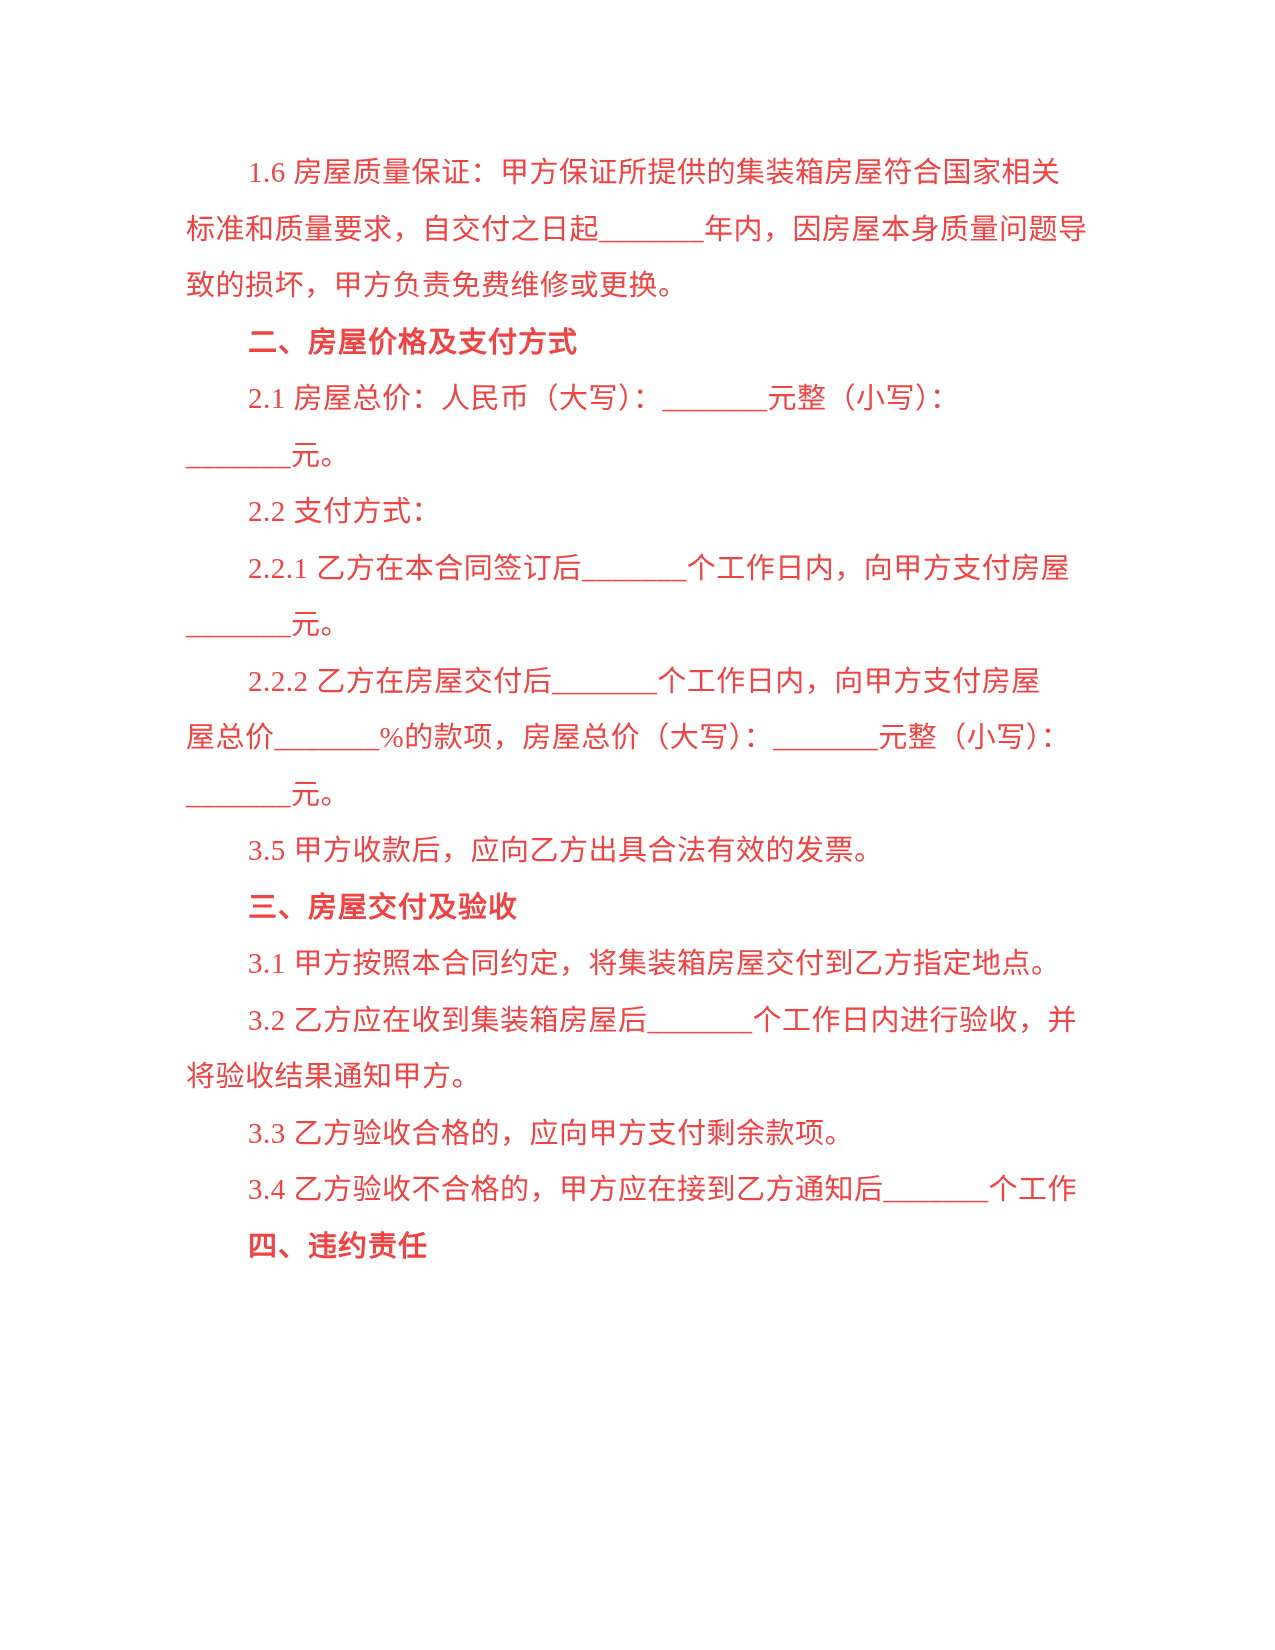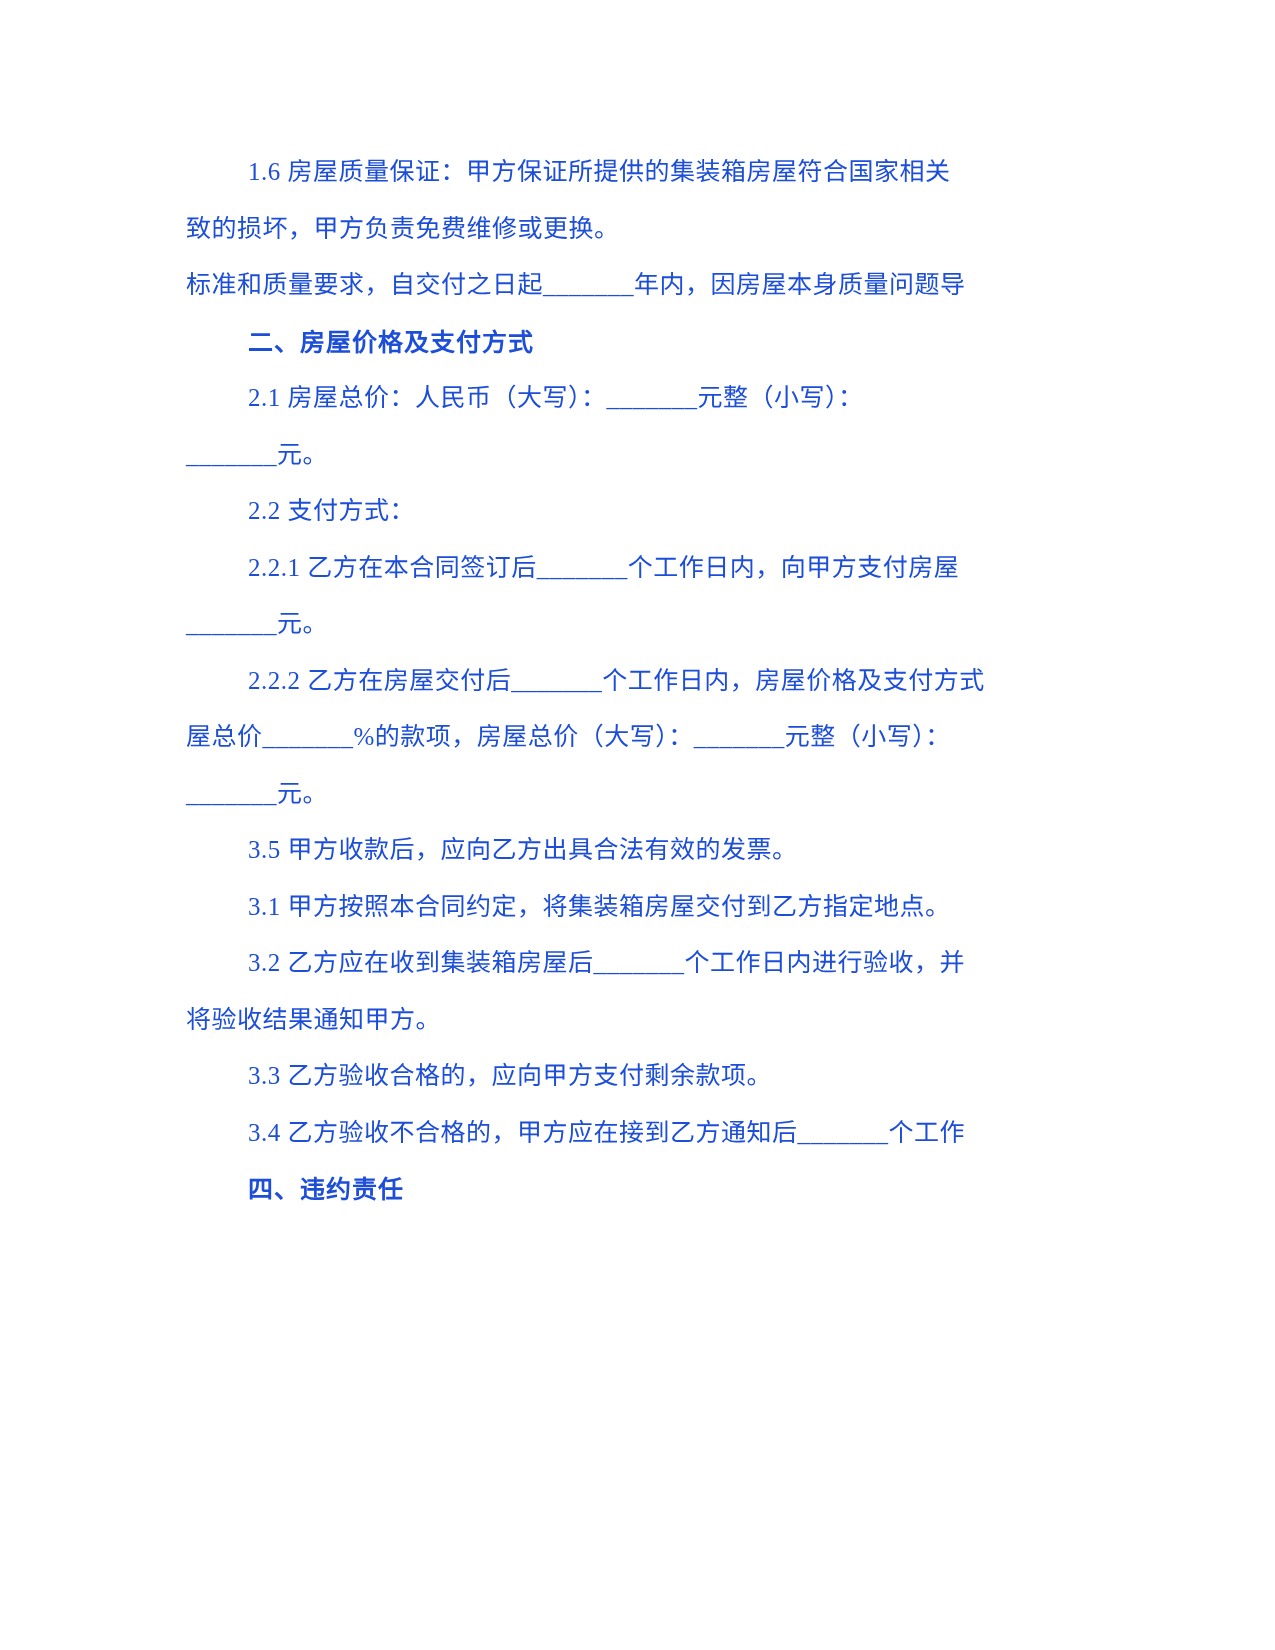--- a/index.html
+++ b/index.html
@@ -15,24 +15,24 @@
     overflow: hidden;
   }
   .content {
     position: absolute;
     left: 186px;
     top: 144px;
     width: 905px;
   }
   .line {
     font-family: "Liberation Serif", "DejaVu Serif", serif;
-    font-size: 25px;
+    font-size: 29px;
     line-height: 56.5px;
     height: 56.5px;
-    color: #1d4ed8;
+    color: #ef4444;
     white-space: nowrap;
     letter-spacing: 0.5px;
   }
   .line.indent {
     padding-left: 62px;
   }
   .line.flush {
     padding-left: 0;
   }
   .line.heading {
@@ -41,32 +41,33 @@
     font-family: "Liberation Sans", "DejaVu Sans", sans-serif;
     letter-spacing: 1px;
   }
 </style>
 </head>
 <body>
 
 <div class="page">
   <div class="content" id="contract-body">
       <div class="line indent">1.6 房屋质量保证：甲方保证所提供的集装箱房屋符合国家相关</div>
+      <div class="line flush">标准和质量要求，自交付之日起_______年内，因房屋本身质量问题导</div>
       <div class="line flush">致的损坏，甲方负责免费维修或更换。</div>
-      <div class="line flush">标准和质量要求，自交付之日起_______年内，因房屋本身质量问题导</div>
       <div class="line heading">二、房屋价格及支付方式</div>
       <div class="line indent">2.1 房屋总价：人民币（大写）：_______元整（小写）：</div>
       <div class="line flush">_______元。</div>
       <div class="line indent">2.2 支付方式：</div>
       <div class="line indent">2.2.1 乙方在本合同签订后_______个工作日内，向甲方支付房屋</div>
       <div class="line flush">_______元。</div>
-      <div class="line indent">2.2.2 乙方在房屋交付后_______个工作日内，房屋价格及支付方式</div>
+      <div class="line indent">2.2.2 乙方在房屋交付后_______个工作日内，向甲方支付房屋</div>
       <div class="line flush">屋总价_______%的款项，房屋总价（大写）：_______元整（小写）：</div>
       <div class="line flush">_______元。</div>
       <div class="line indent">3.5 甲方收款后，应向乙方出具合法有效的发票。</div>
+      <div class="line heading">三、房屋交付及验收</div>
       <div class="line indent">3.1 甲方按照本合同约定，将集装箱房屋交付到乙方指定地点。</div>
       <div class="line indent">3.2 乙方应在收到集装箱房屋后_______个工作日内进行验收，并</div>
       <div class="line flush">将验收结果通知甲方。</div>
       <div class="line indent">3.3 乙方验收合格的，应向甲方支付剩余款项。</div>
       <div class="line indent">3.4 乙方验收不合格的，甲方应在接到乙方通知后_______个工作</div>
       <div class="line heading">四、违约责任</div>
     </div>
 </div>
 
 </body></html>

